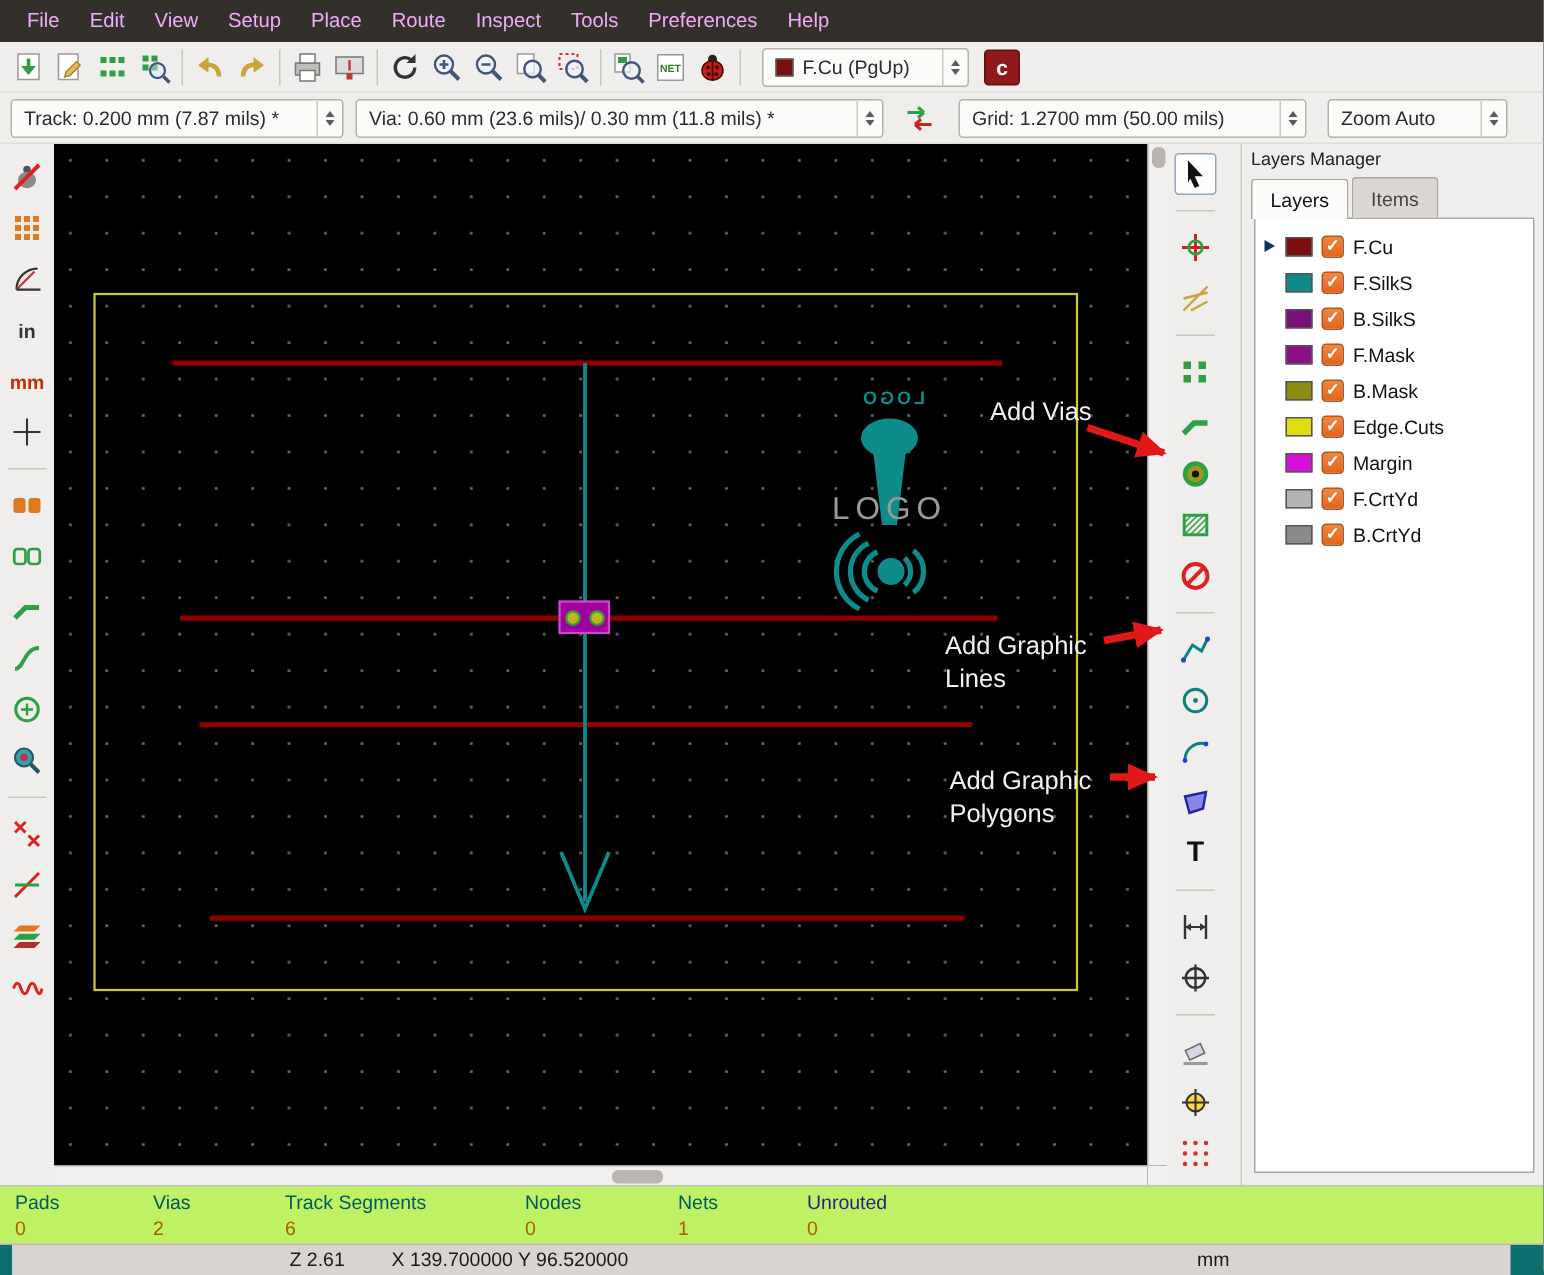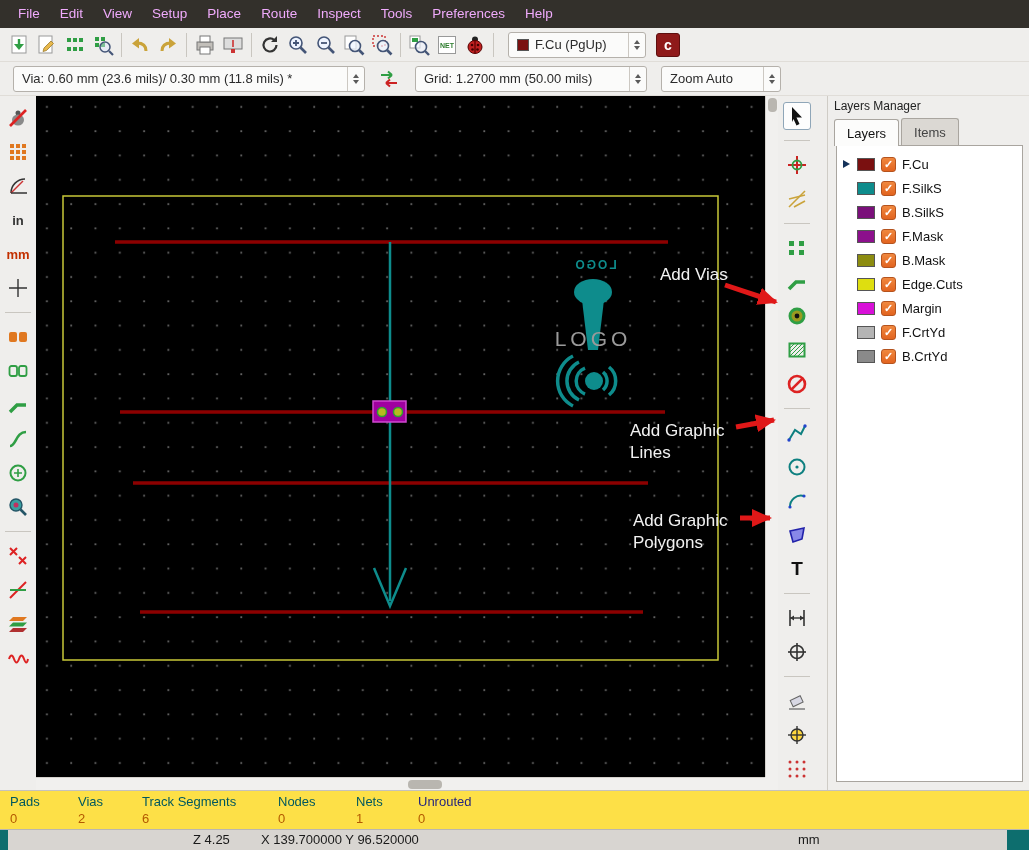--- a/index.html
+++ b/index.html
@@ -45,21 +45,21 @@
   .tab { font-size:13px; padding:6px 12px 5px; border:1px solid #a9a59f; border-bottom:none; border-radius:3px 3px 0 0; background:#dbd8d3; color:#444; margin-right:2px; position:relative; }
   .tab.active { background:#fcfcfb; color:#111; top:1px; }
   .layer-list { flex:1; background:#fff; border:1px solid #a9a59f; margin:0 6px 8px 8px; padding-top:6px; }
   .layer-row { display:flex; align-items:center; height:24px; padding-left:4px; gap:6px; font-size:13px; color:#111; }
   .slot { width:10px; display:flex; justify-content:center; flex:none; }
   .tri { width:0; height:0; border-left:7px solid #15325a; border-top:4.5px solid transparent; border-bottom:4.5px solid transparent; }
   .lswatch { width:18px; height:13px; border:1px solid #555; flex:none; }
   .cb { width:15px; height:15px; border-radius:3px; background:linear-gradient(#f0883f,#e2641f); border:1px solid #b5531d; display:flex; align-items:center; justify-content:center; flex:none; }
   .cb::after { content:"✓"; color:#fff; font-size:11px; font-weight:bold; line-height:1; }
 
-  .statusbar { height:39px; background:#fde047; border-top:1px solid #c5c2bc; display:flex; padding-left:10px; }
+  .statusbar { height:39px; background:#bef264; border-top:1px solid #c5c2bc; display:flex; padding-left:10px;gap:24px; }
   .stat { display:flex; flex-direction:column; padding-top:3px; }
   .stat .lbl { color:#00585e; font-size:13px; }
   .stat .lbl.alt { color:#26267e; }
   .stat .val { color:#b35900; font-size:13px; margin-top:2px; }
   .w1{width:68px}.w2{width:64px}.w3{width:136px}.w4{width:78px}.w5{width:62px}.w6{width:100px}
 
   .infobar { height:21px; background:#d8d5d1; border-top:1px solid #b9b6b1; position:relative; font-size:13px; color:#1a1a1a; }
   .cap-l { position:absolute; left:0; top:0; width:8px; height:100%; background:#0d6e6e; }
   .cap-r { position:absolute; right:0; top:0; width:22px; height:100%; background:#0d6e6e; }
   .info-item { position:absolute; top:2px; white-space:nowrap; }
@@ -223,20 +223,27 @@
         <i class="up"></i>
         <i class="dn"></i>
       </span>
   </div>
   <div class="ti" style="margin-left:8px;">
       <span class="plugin-c">c</span>
     </div>
 </div>
 
 <div class="toolbar">
+  <div class="dropdown dd-track">
+    <span class="dd-text">Track: 0.200 mm (7.87 mils) *</span>
+    <span class="spin">
+        <i class="up"></i>
+        <i class="dn"></i>
+      </span>
+  </div>
   <div class="dropdown dd-via">
     <span class="dd-text">Via: 0.60 mm (23.6 mils)/ 0.30 mm (11.8 mils) *</span>
     <span class="spin">
         <i class="up"></i>
         <i class="dn"></i>
       </span>
   </div>
   <div class="ti" style="margin-left:10px;">
       <svg width="24" height="24" viewBox="0 0 24 24">
         <path d="M4 8h11M15 8l-4-3.5M15 8l-4 3.5" stroke="#2f9e44" stroke-width="2" fill="none"></path>
@@ -637,21 +644,21 @@
     <span class="val">1</span>
   </div>
   <div class="stat w6">
     <span class="lbl alt">Unrouted</span>
     <span class="val">0</span>
   </div>
 </div>
 
 <div class="infobar">
   <div class="cap-l"></div>
-  <span class="info-item i-zoom">Z 4.25</span>
+  <span class="info-item i-zoom">Z 2.61</span>
   <span class="info-item i-cursor">X 139.700000 Y 96.520000</span>
   <span class="info-item i-units">mm</span>
   <div class="cap-r"></div>
 </div>
 
 <svg class="overlay" viewBox="0 0 779 682">
   <defs>
     <marker id="ahead" markerUnits="userSpaceOnUse" markerWidth="22" markerHeight="20" refX="18" refY="9" orient="auto">
       <path d="M0,0 L20,9 L0,18 Z" fill="#e01818"></path>
     </marker>

